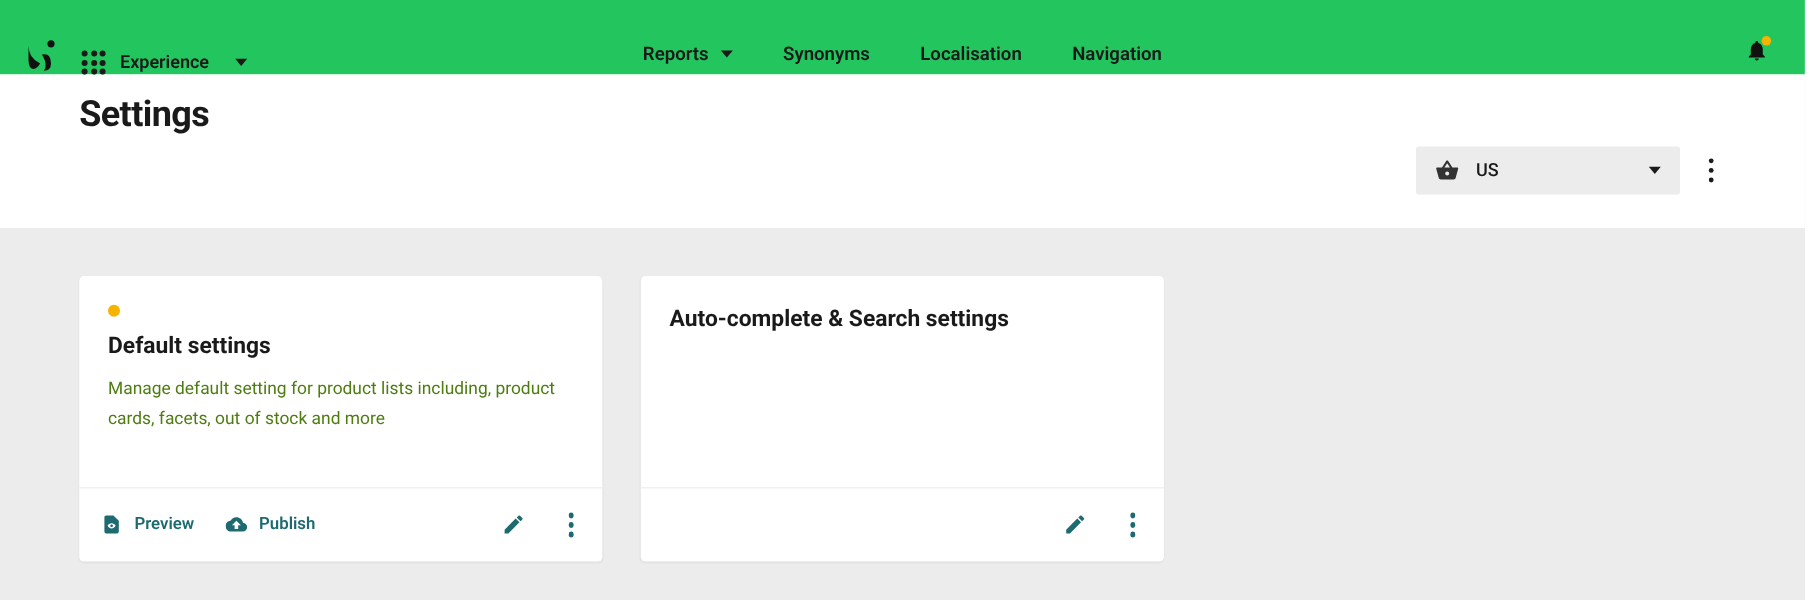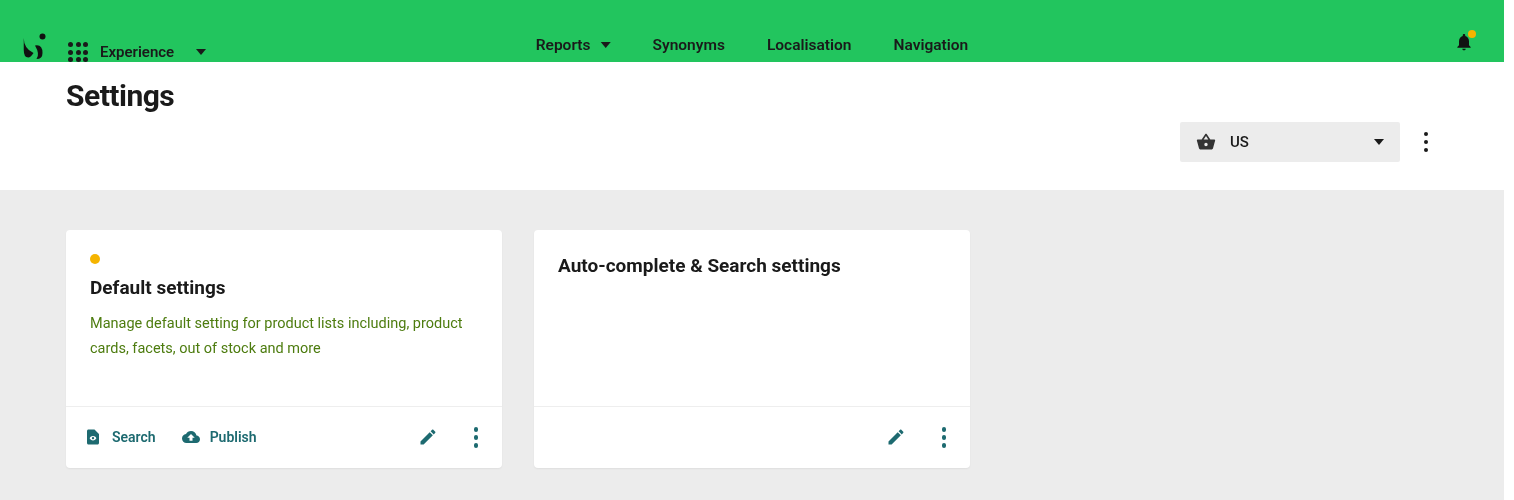--- a/index.html
+++ b/index.html
@@ -244,21 +244,21 @@
           <span class="status-dot"></span>
           <span class="card-title">Default settings</span>
         </div>
         <p class="card-desc">Manage default setting for product lists including, product cards, facets, out of stock and more</p>
       </div>
       <div class="card-footer">
         <div class="footer-action">
           <svg width="18" height="18" viewBox="0 0 24 24" class="icon-teal">
             <path fill="currentColor" d="M14 2H6c-1.1 0-2 .9-2 2v16c0 1.1.9 2 2 2h12c1.1 0 2-.9 2-2V8l-6-6zm-2 14.5c-2 0-3.71-1.18-4.5-2.88C8.29 11.93 10 10.75 12 10.75s3.71 1.18 4.5 2.87c-.79 1.7-2.5 2.88-4.5 2.88zm0-4.5c-.83 0-1.5.67-1.5 1.5s.67 1.5 1.5 1.5 1.5-.67 1.5-1.5-.67-1.5-1.5-1.5z"></path>
           </svg>
-          <span>Search</span>
+          <span>Preview</span>
         </div>
         <div class="footer-action">
           <svg width="18" height="18" viewBox="0 0 24 24" class="icon-teal">
             <path fill="currentColor" d="M19.35 10.04C18.67 6.59 15.64 4 12 4 9.11 4 6.6 5.64 5.35 8.04 2.34 8.36 0 10.91 0 14c0 3.31 2.69 6 6 6h13c2.76 0 5-2.24 5-5 0-2.64-2.05-4.78-4.65-4.96zM14 13v4h-4v-4H7l5-5 5 5h-3z"></path>
           </svg>
           <span>Publish</span>
         </div>
         <div class="footer-spacer"></div>
         <div class="icon-btn">
           <svg width="20" height="20" viewBox="0 0 24 24" class="icon-teal">

